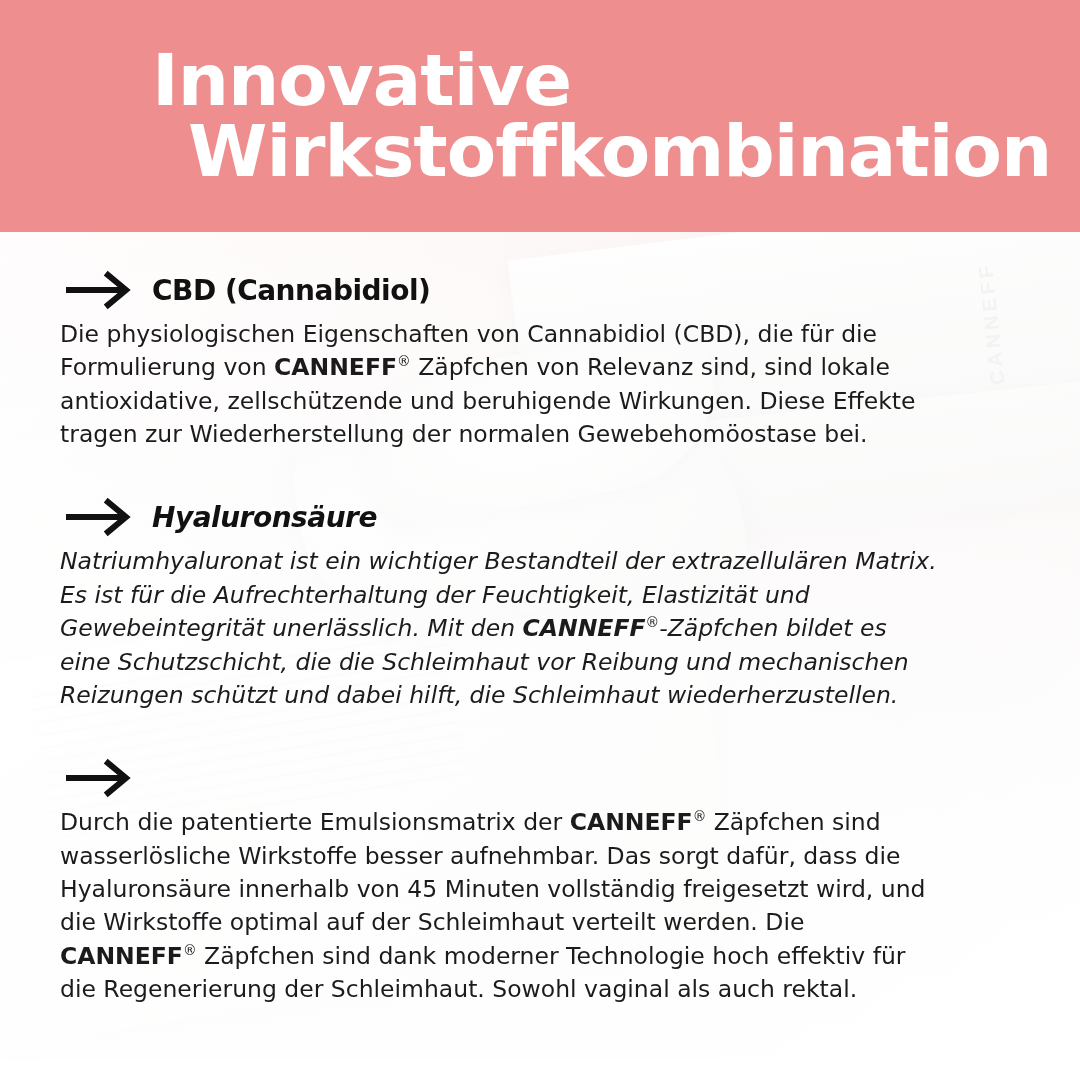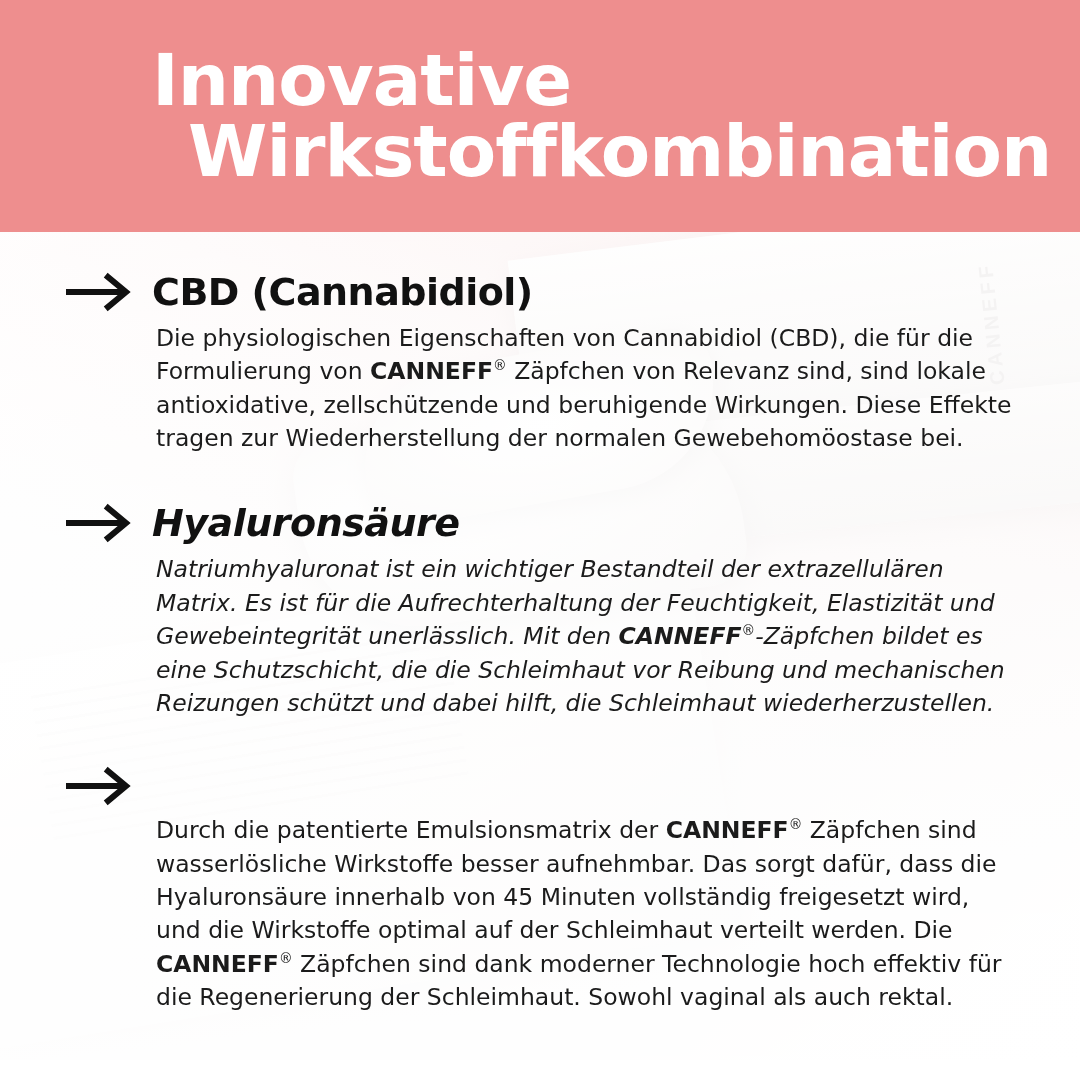--- a/index.html
+++ b/index.html
@@ -154,26 +154,25 @@
     flex: 0 0 92px;
     display: flex;
     align-items: center;
     justify-content: flex-start;
     padding-left: 4px;
     box-sizing: border-box;
   }
   .sec-title {
     font-family: "DejaVu Sans", sans-serif;
     font-weight: bold;
-    font-size: 38px;
+    font-size: 28px;
     color: #111111;
     letter-spacing: -0.5px;
   }
   .sec-body {
-    margin-left: 96px;
     font-family: "DejaVu Sans", sans-serif;
     font-size: 23.5px;
     line-height: 1.42;
     color: #1b1b1b;
     max-width: 880px;
   }
   .sec-body b {
     font-weight: bold;
   }
   sup {

